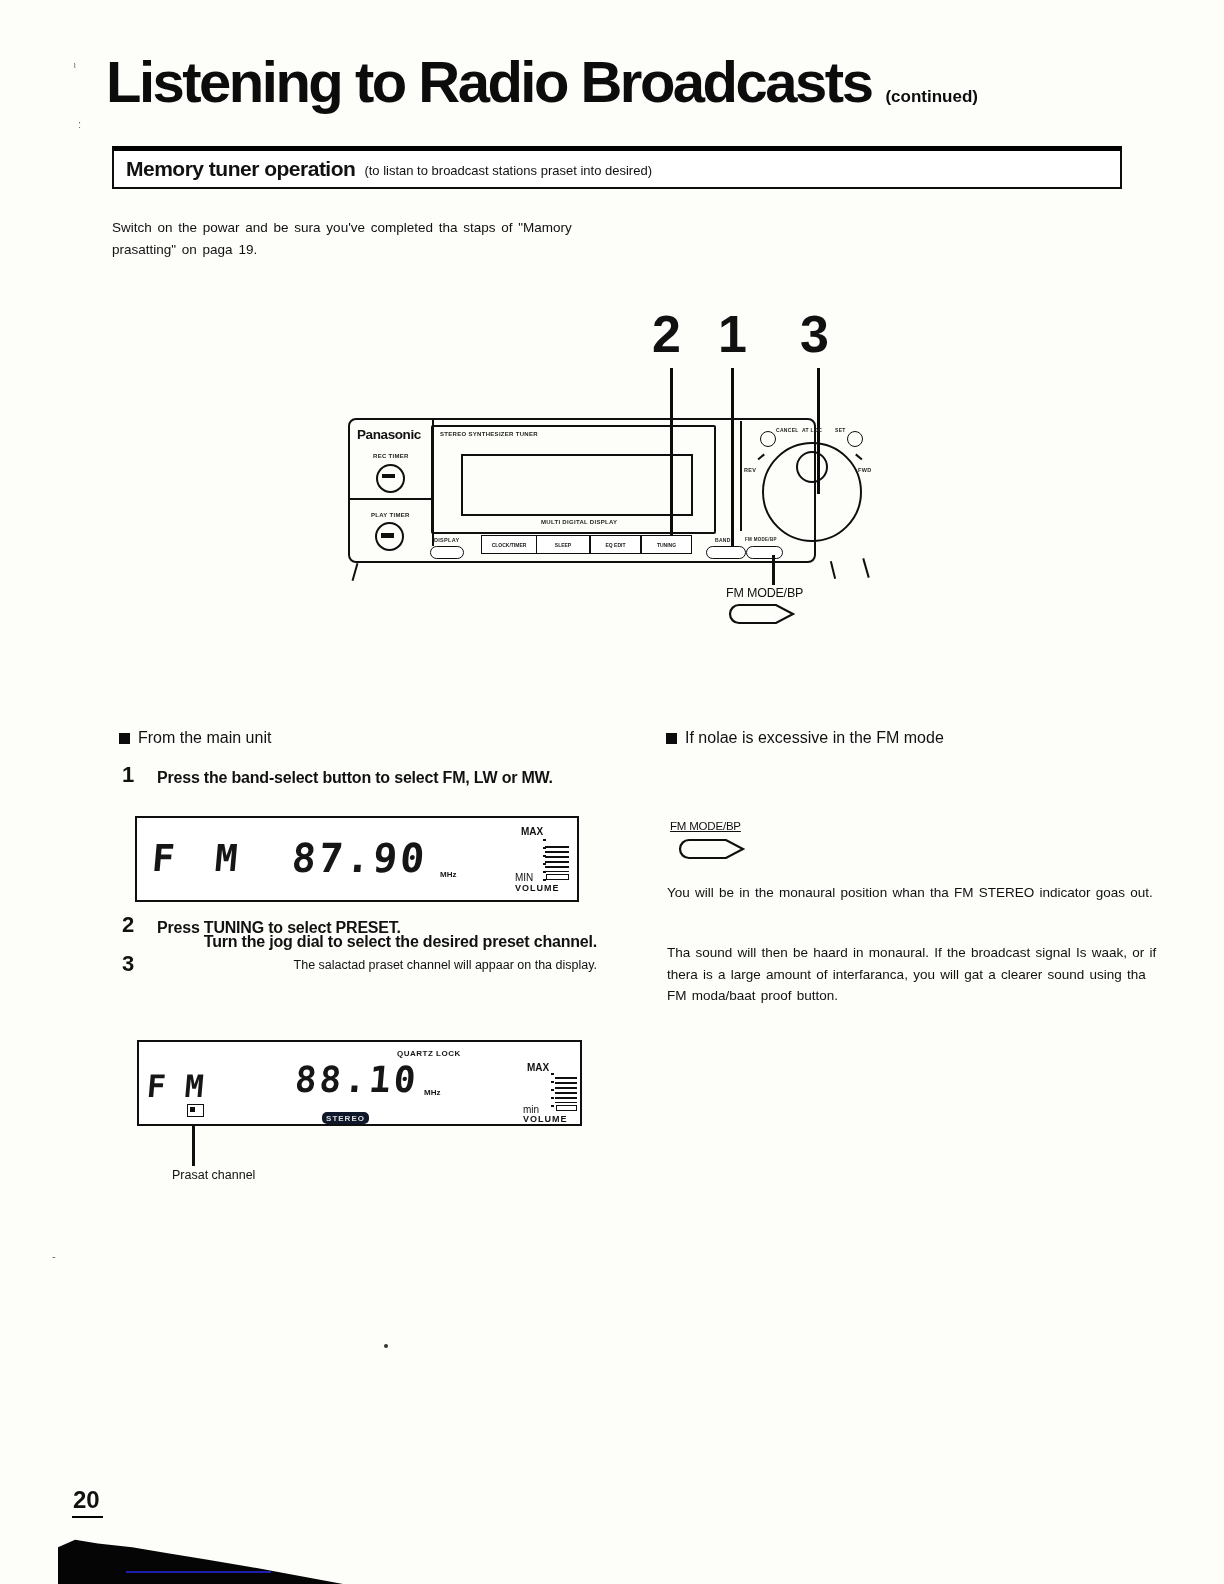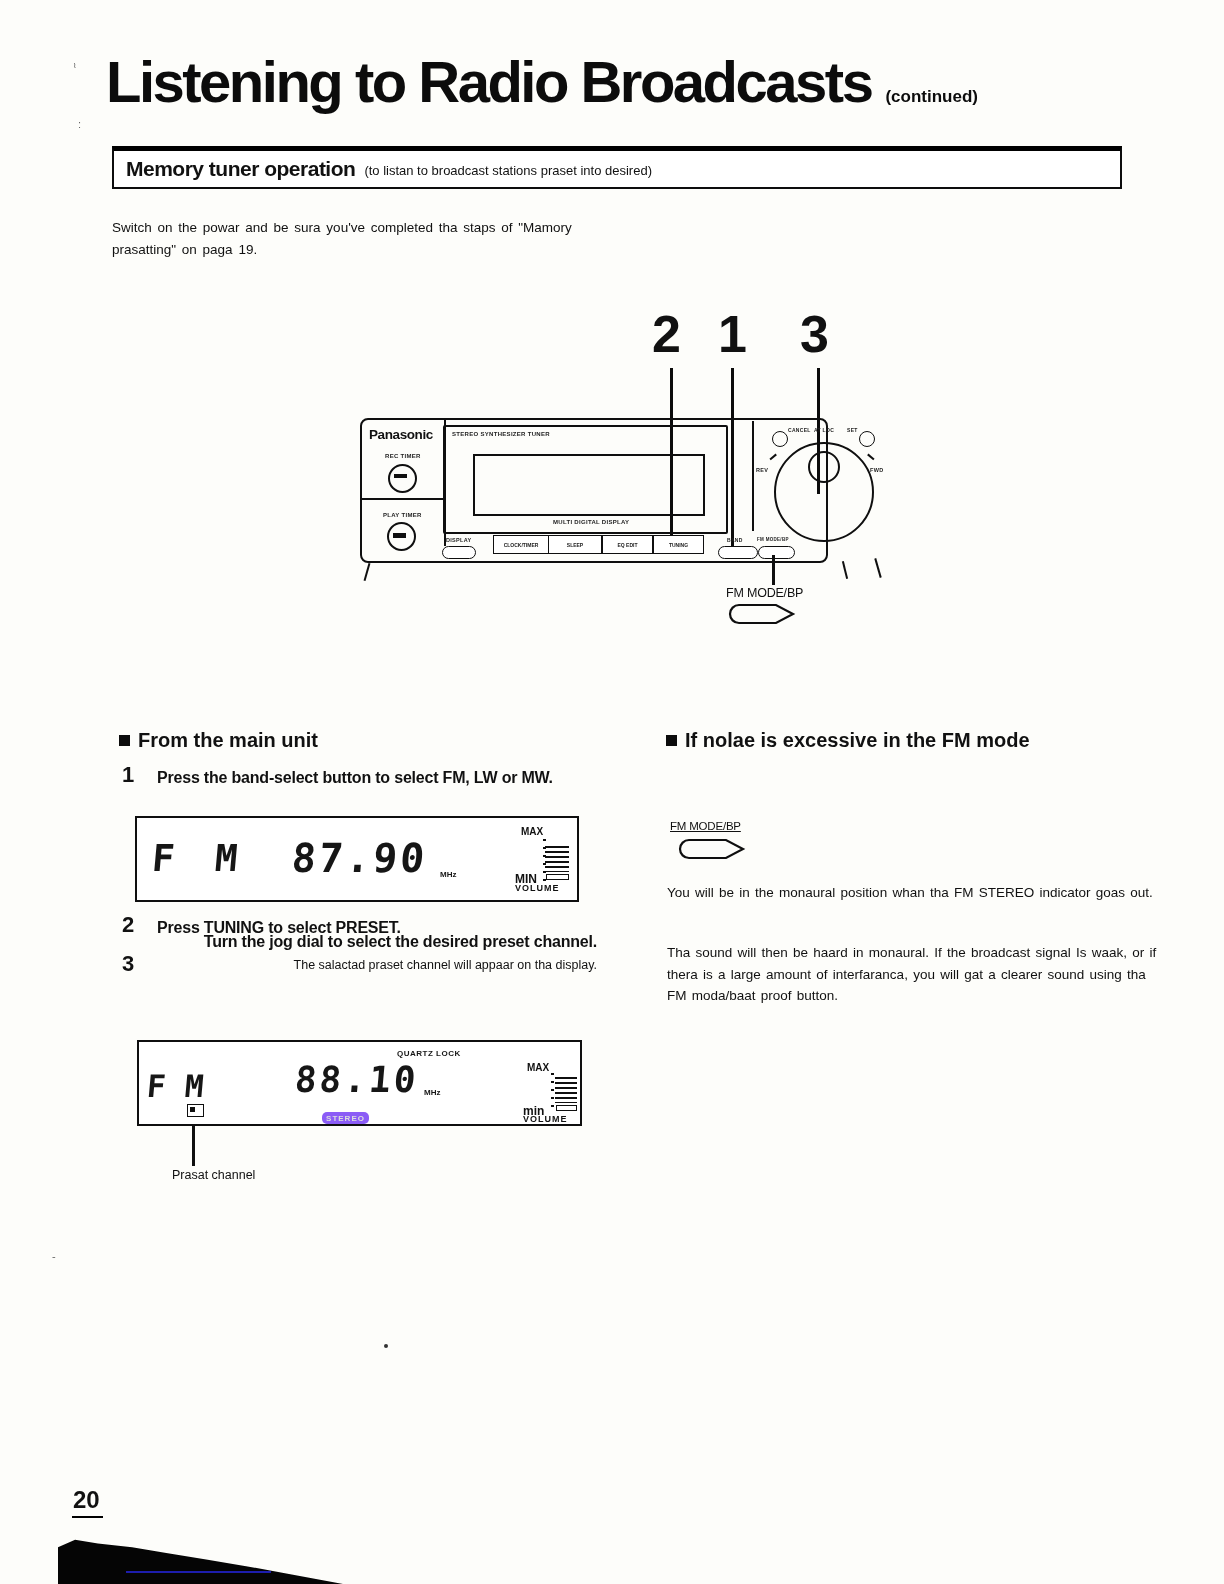--- a/index.html
+++ b/index.html
@@ -21,54 +21,54 @@
     display:flex;align-items:center;padding-left:12px;background:#fff;
   }
   .section-box .st{font-size:21px;font-weight:bold;letter-spacing:-0.5px;}
   .section-box .ss{font-size:13px;margin-left:9px;margin-top:3px;}
   .intro{left:112px;top:203px;width:480px;font-size:13.5px;line-height:1.65;word-spacing:2px;}
 
   
   .diagram{left:340px;top:308px;width:580px;height:345px;}
   .num{font-size:52px;font-weight:bold;top:0;line-height:1;}
   .cline{background:#0b0b0b;width:3px;}
-  .device{left:20px;top:110px;width:468px;height:145px;}
+  .device{left:8px;top:110px;width:468px;height:145px;}
   .case{position:absolute;inset:0;border:2px solid #0f0f0f;border-radius:8px;}
   .dline{position:absolute;background:#0f0f0f;}
   .tinylab{position:absolute;font-size:6px;font-weight:bold;letter-spacing:.3px;color:#222;white-space:nowrap;}
   .brand{position:absolute;left:9px;top:9px;font-size:13.5px;font-weight:bold;letter-spacing:-.4px;}
   .knob{position:absolute;width:25px;height:25px;border:2px solid #0f0f0f;border-radius:50%;}
   .knob i{position:absolute;left:4px;top:8px;width:13px;height:4px;background:#0f0f0f;}
   .disp-outline{position:absolute;left:83px;top:7px;width:281px;height:105px;border:2px solid #0f0f0f;border-radius:2px;}
   .disp-inner{position:absolute;left:28px;top:27px;width:228px;height:58px;border:2px solid #0f0f0f;}
   .btn{position:absolute;border:1.5px solid #0f0f0f;font-size:5px;font-weight:bold;display:flex;align-items:center;justify-content:center;color:#222;background:#fff;}
   .pill{border-radius:7px;}
   .circ{position:absolute;border:1.7px solid #0f0f0f;border-radius:50%;}
   .leg{position:absolute;width:2px;background:#0f0f0f;}
   .fm-callout-line{left:432px;top:247px;width:2.5px;height:30px;background:#0f0f0f;}
   .fm-callout-text{left:386px;top:278px;font-size:12.5px;letter-spacing:-.2px;}
   .btnicon{display:block;}
 
   
-  .h-bullet{display:flex;align-items:center;font-size:20px;font-weight:bold;justify-content:space-between;}
+  .h-bullet{display:flex;align-items:center;font-size:16px;font-weight:normal;justify-content:space-between;}
   .h-bullet .sq{width:11px;height:11px;background:#0c0c0c;margin-right:8px;flex:0 0 auto;}
   .stepnum{font-size:22px;font-weight:bold;}
   .steptext{font-size:16px;font-weight:bold;line-height:1.45;letter-spacing:-.2px;}
   .stepnote{font-size:12.5px;font-weight:normal;margin-top:5px;letter-spacing:0;}
   .lcd{border:2px solid #0f0f0f;background:#fff;}
   .seg{font-family:"DejaVu Sans Mono",monospace;font-weight:bold;transform:skewX(-5deg);color:#161616;position:absolute;line-height:1;}
   .lcdsmall{position:absolute;font-size:8px;font-weight:bold;color:#161616;}
   .vol{position:absolute;}
   .vol .bars{position:absolute;background:repeating-linear-gradient(#0f0f0f 0 2.2px,transparent 2.2px 5px);}
   .vol .dots{position:absolute;width:3px;background:repeating-linear-gradient(#0f0f0f 0 2.5px,transparent 2.5px 8px);}
   .vol .vmax{position:absolute;font-size:10px;font-weight:bold;}
-  .vol .vmin{position:absolute;font-size:12px;font-weight:bold;}
+  .vol .vmin{position:absolute;font-size:10px;font-weight:normal;}
   .vol .vvol{position:absolute;font-size:9px;font-weight:bold;letter-spacing:1px;}
   .vol .tray{position:absolute;border:1.5px solid #0f0f0f;height:4px;}
-  .badge{position:absolute;background:#8b5cf6;color:#ddd;border-radius:5px;font-size:8px;font-weight:bold;letter-spacing:1px;display:flex;align-items:center;justify-content:center;}
+  .badge{position:absolute;background:#0f172a;color:#ddd;border-radius:5px;font-size:8px;font-weight:bold;letter-spacing:1px;display:flex;align-items:center;justify-content:center;}
   .presetbox{position:absolute;border:1.7px solid #0f0f0f;}
   .presetbox i{position:absolute;left:2px;top:2px;width:5px;height:5px;background:#0f0f0f;}
   .para{font-size:13.5px;line-height:1.6;word-spacing:1.5px;}
   .fm-ul{font-size:11.5px;text-decoration:underline;letter-spacing:-.2px;}
 
   
   .dot{width:4px;height:4px;border-radius:50%;background:#333;}
   .pageno{font-size:24px;font-weight:bold;border-bottom:2.5px solid #000;padding:0 3px 2px 1px;}
   .smudge{left:58px;top:1537px;width:285px;height:47px;background:#050505;
     clip-path:polygon(0 22%,6% 6%,14% 14%,26% 22%,38% 34%,52% 48%,66% 62%,82% 80%,100% 100%,0 100%);}

